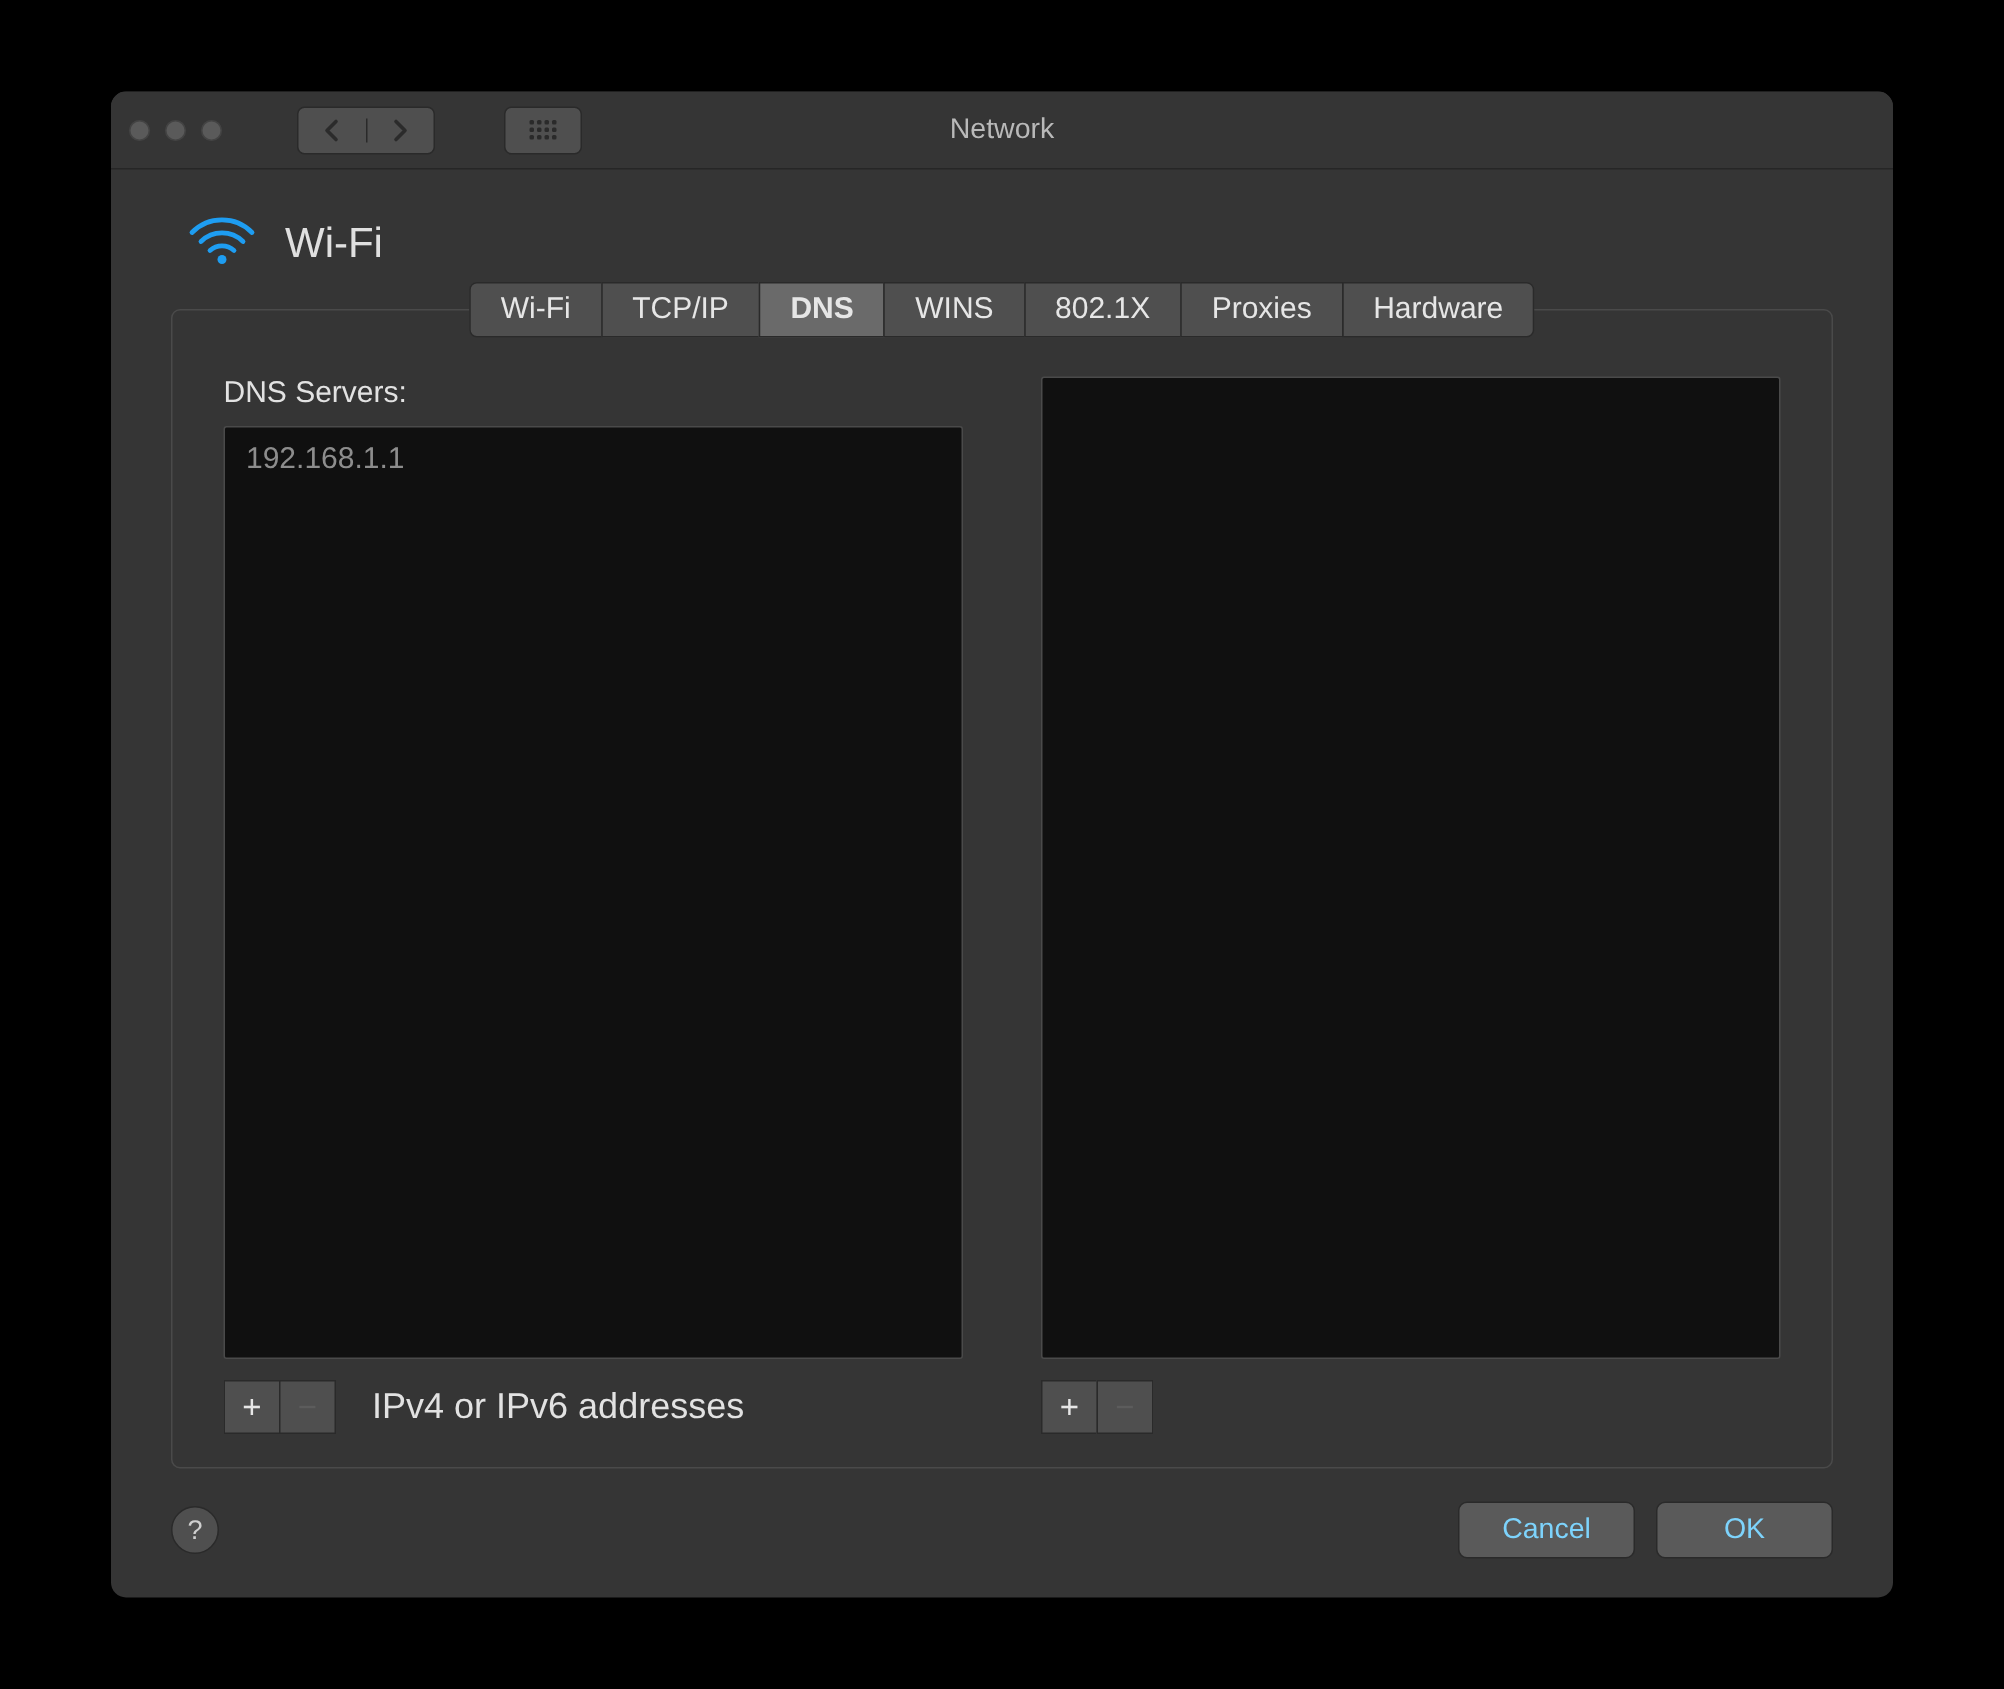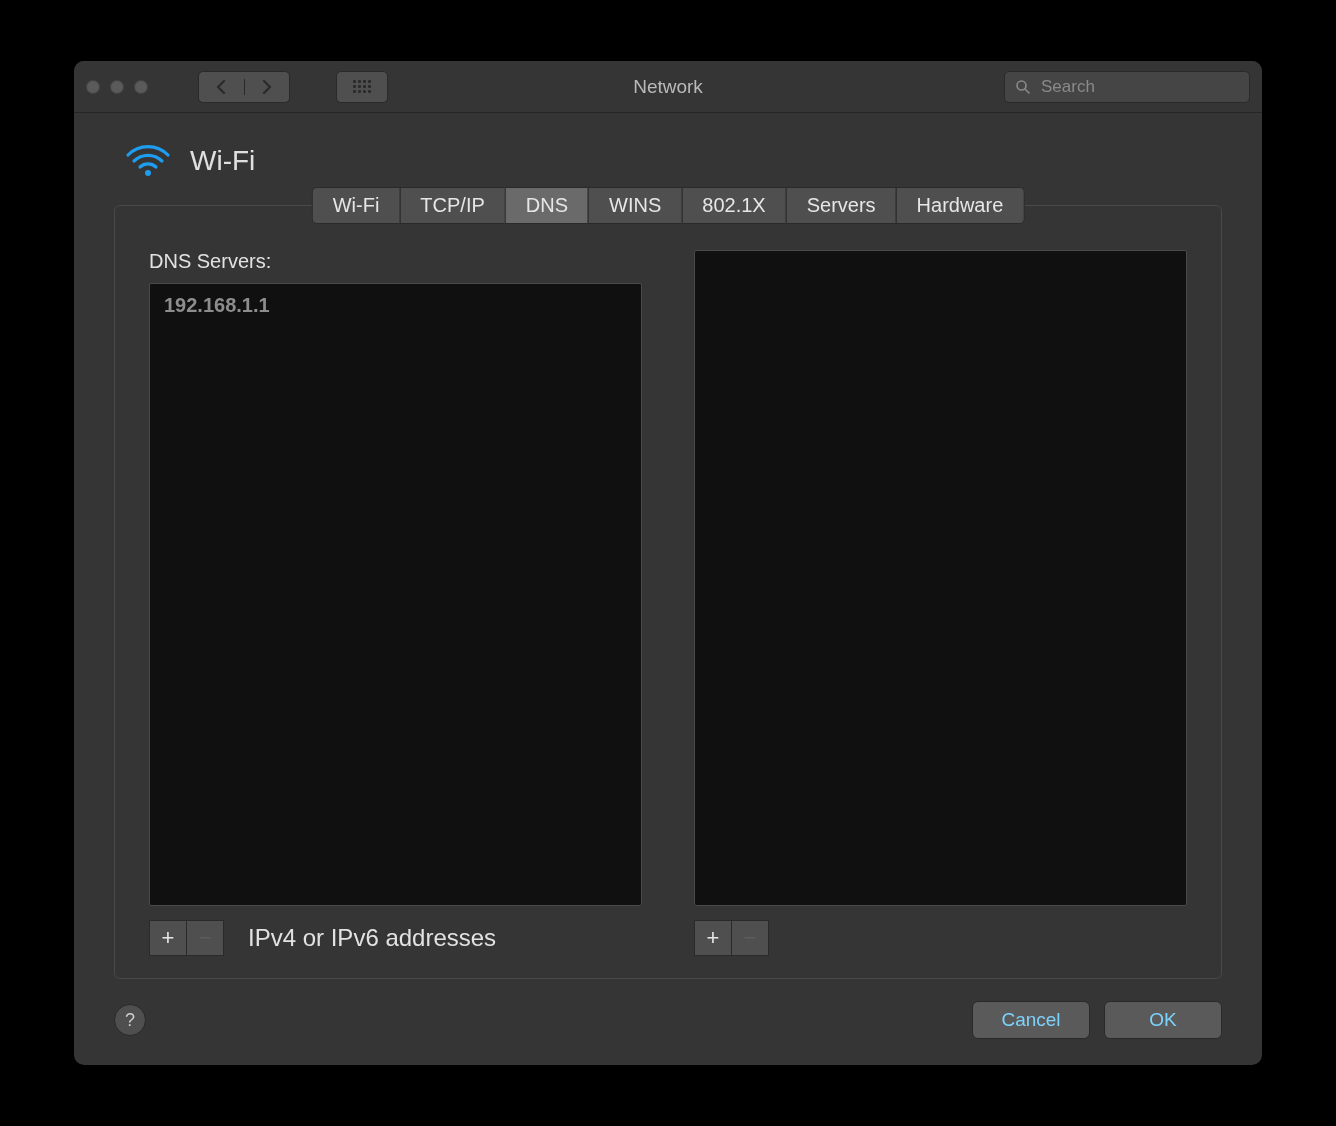--- a/index.html
+++ b/index.html
@@ -133,20 +133,21 @@
     background: #4f4f4f;
     border: 1px solid #2a2a2a;
     margin-left: -1px;
     cursor: default;
     white-space: nowrap;
   }
   .tab:first-child { margin-left: 0; border-top-left-radius: 5px; border-bottom-left-radius: 5px; }
   .tab:last-child { border-top-right-radius: 5px; border-bottom-right-radius: 5px; }
   .tab.active {
     background: #6a6a6a;
+    font-weight: bold;
   }
 
   .columns {
     flex: 1;
     display: flex; gap: 52px;
     min-height: 0;
   }
   .col {
     flex: 1; display: flex; flex-direction: column;
     min-height: 0;
@@ -159,21 +160,21 @@
     background: #101010;
     border: 1px solid #4a4a4a;
     border-radius: 2px;
     overflow: auto;
     color: #8d8d8d;
     font-size: 20px;
     padding: 8px 12px;
     box-sizing: border-box;
     min-height: 0;
   }
-  .list-row { padding: 2px 2px; font-weight: bold; }
+  .list-row { padding: 2px 2px; }
 
   .col-footer {
     display: flex; align-items: center;
     margin-top: 14px; gap: 24px;
   }
   .btn-group {
     display: flex;
   }
   .square-btn {
     width: 38px; height: 36px;
@@ -246,27 +247,20 @@
           <span></span>
         <span></span>
           <span></span>
           <span></span>
           <span></span>
       </span>
     </div>
 
     <div class="titlebar-title">Network</div>
 
-    <div class="searchbox">
-      <svg width="16" height="16" viewBox="0 0 16 16">
-        <circle cx="6.5" cy="6.5" r="4.5" fill="none" stroke="#8a8a8a" stroke-width="1.6"></circle>
-        <line x1="10.2" y1="10.2" x2="14" y2="14" stroke="#8a8a8a" stroke-width="1.6" stroke-linecap="round"></line>
-      </svg>
-      <input type="text" placeholder="Search" style="">
-    </div>
   </div>
 
   <div class="body">
 
     <div class="header">
       <span>
         <svg width="48" height="40" viewBox="0 0 48 40">
           <path d="M4 16 A28 28 0 0 1 44 16" fill="none" stroke="#1e9df1" stroke-width="3.2" stroke-linecap="round"></path>
           <path d="M10 22 A20 20 0 0 1 38 22" fill="none" stroke="#1e9df1" stroke-width="3.2" stroke-linecap="round"></path>
           <path d="M16 28 A12 12 0 0 1 32 28" fill="none" stroke="#1e9df1" stroke-width="3.2" stroke-linecap="round"></path>
@@ -276,21 +270,21 @@
       <div class="header-title">Wi-Fi</div>
     </div>
 
     <div class="panel">
       <div class="tabbar" id="tabbar">
           <div class="tab">Wi-Fi</div>
           <div class="tab">TCP/IP</div>
           <div class="tab active">DNS</div>
           <div class="tab">WINS</div>
           <div class="tab">802.1X</div>
-          <div class="tab">Servers</div>
+          <div class="tab">Proxies</div>
           <div class="tab">Hardware</div>
         </div>
 
       <div class="columns">
 
         <div class="col">
           <div class="col-label">DNS Servers:</div>
           <div class="listbox" id="dns-servers-list">
               <div class="list-row">192.168.1.1</div>
             </div>

